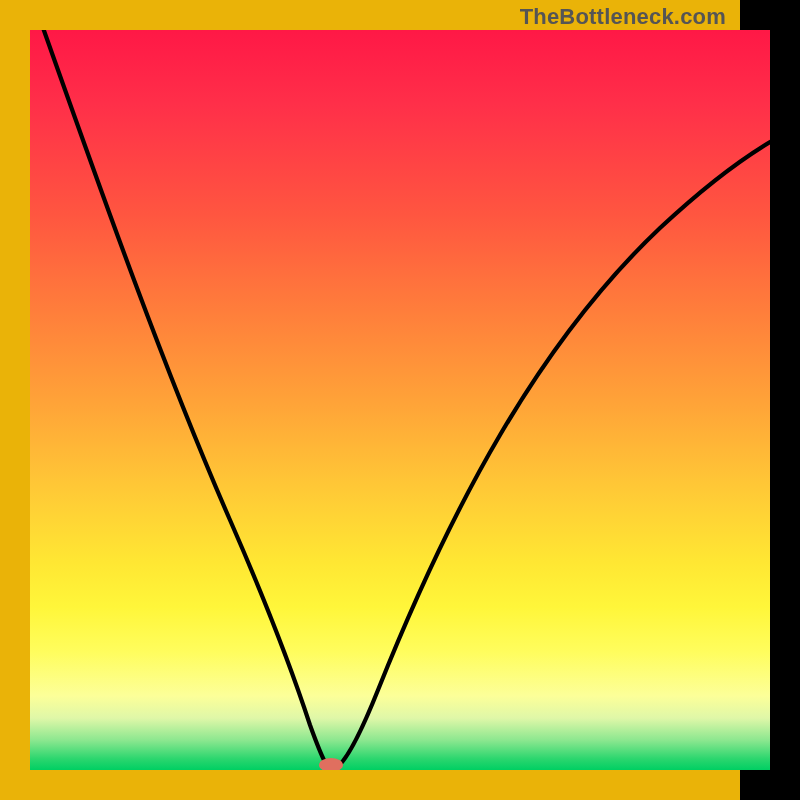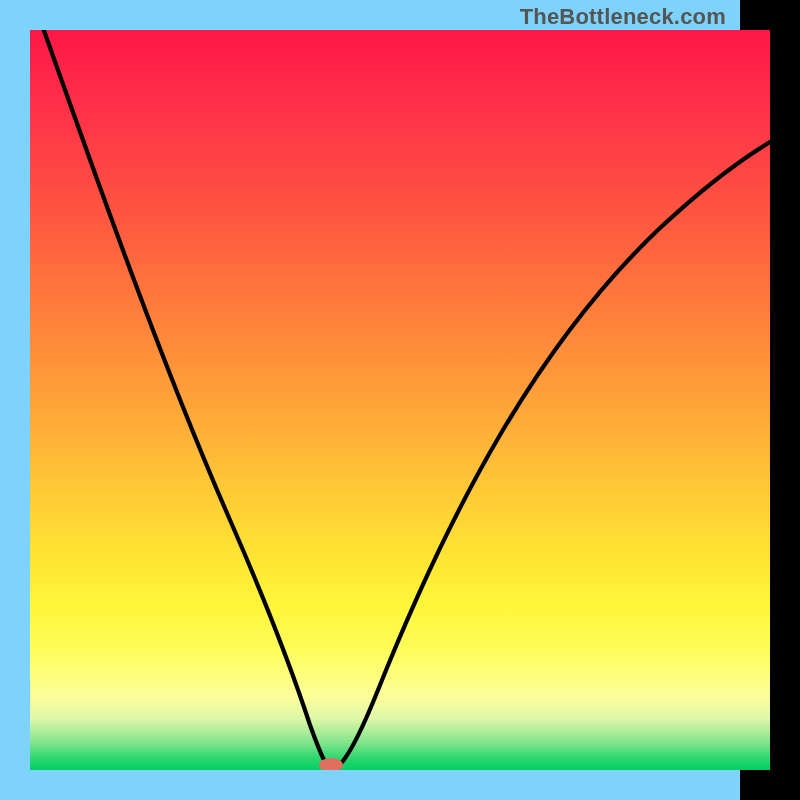--- a/index.html
+++ b/index.html
@@ -8,21 +8,21 @@
     width: 800px;
     height: 800px;
     overflow: hidden;
     background: #000;
     font-family: Arial, Helvetica, sans-serif;
   }
   .frame {
     position: relative;
     width: 740px;
     height: 800px;
-    background: #7dd3fc;
+    background: #eab308;
   }
   .watermark {
     position: absolute;
     top: 4px;
     right: 14px;
     color: #555;
     font-size: 22px;
     font-weight: 600;
     letter-spacing: 0.2px;
     z-index: 10;

